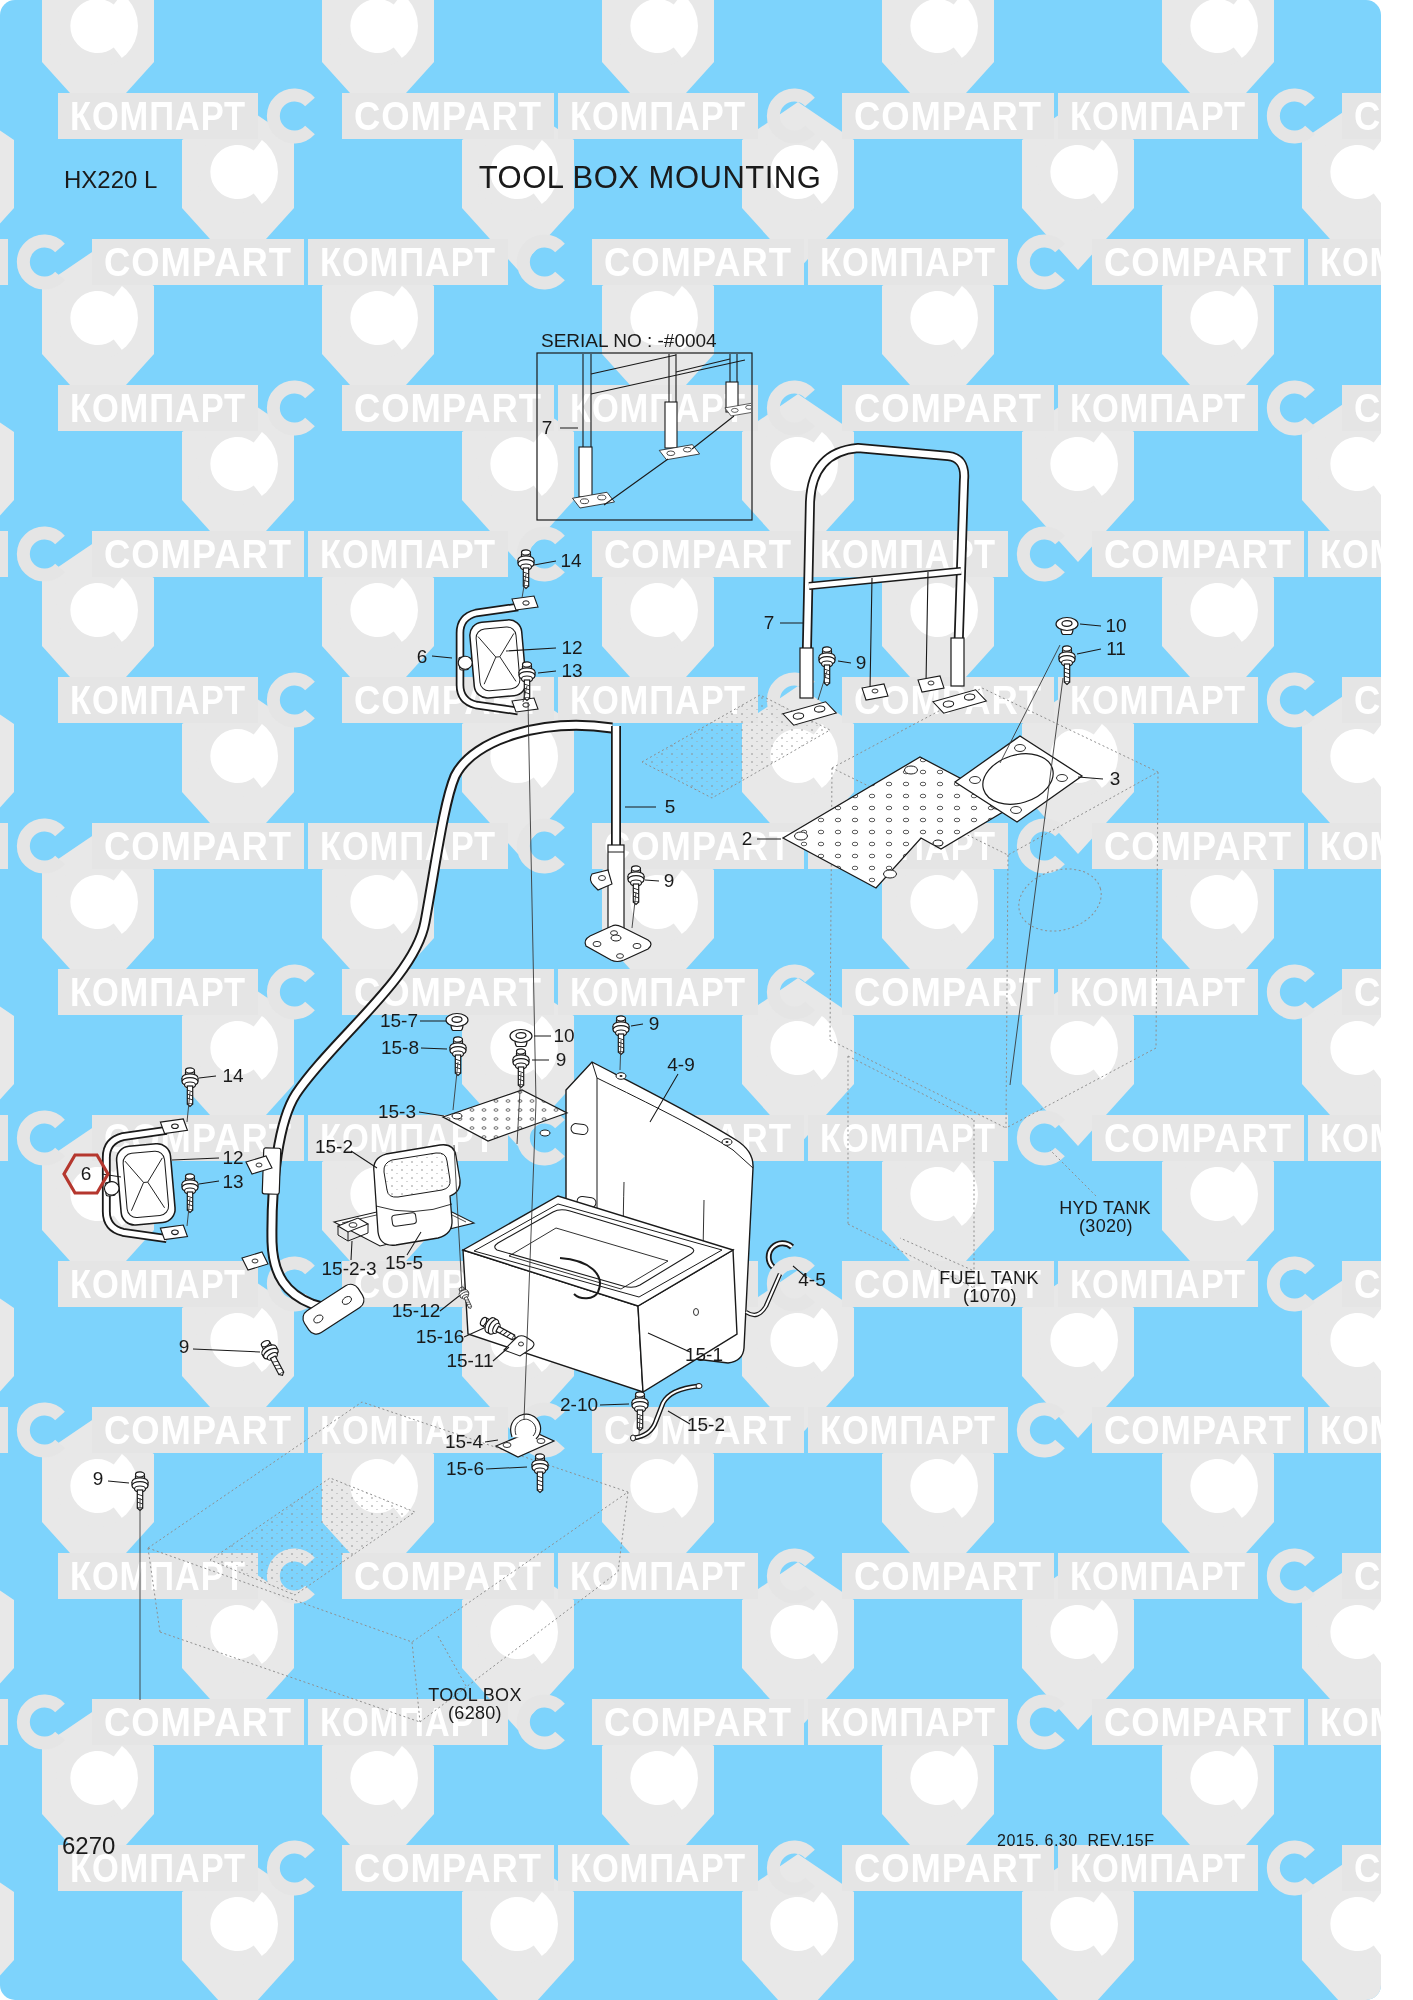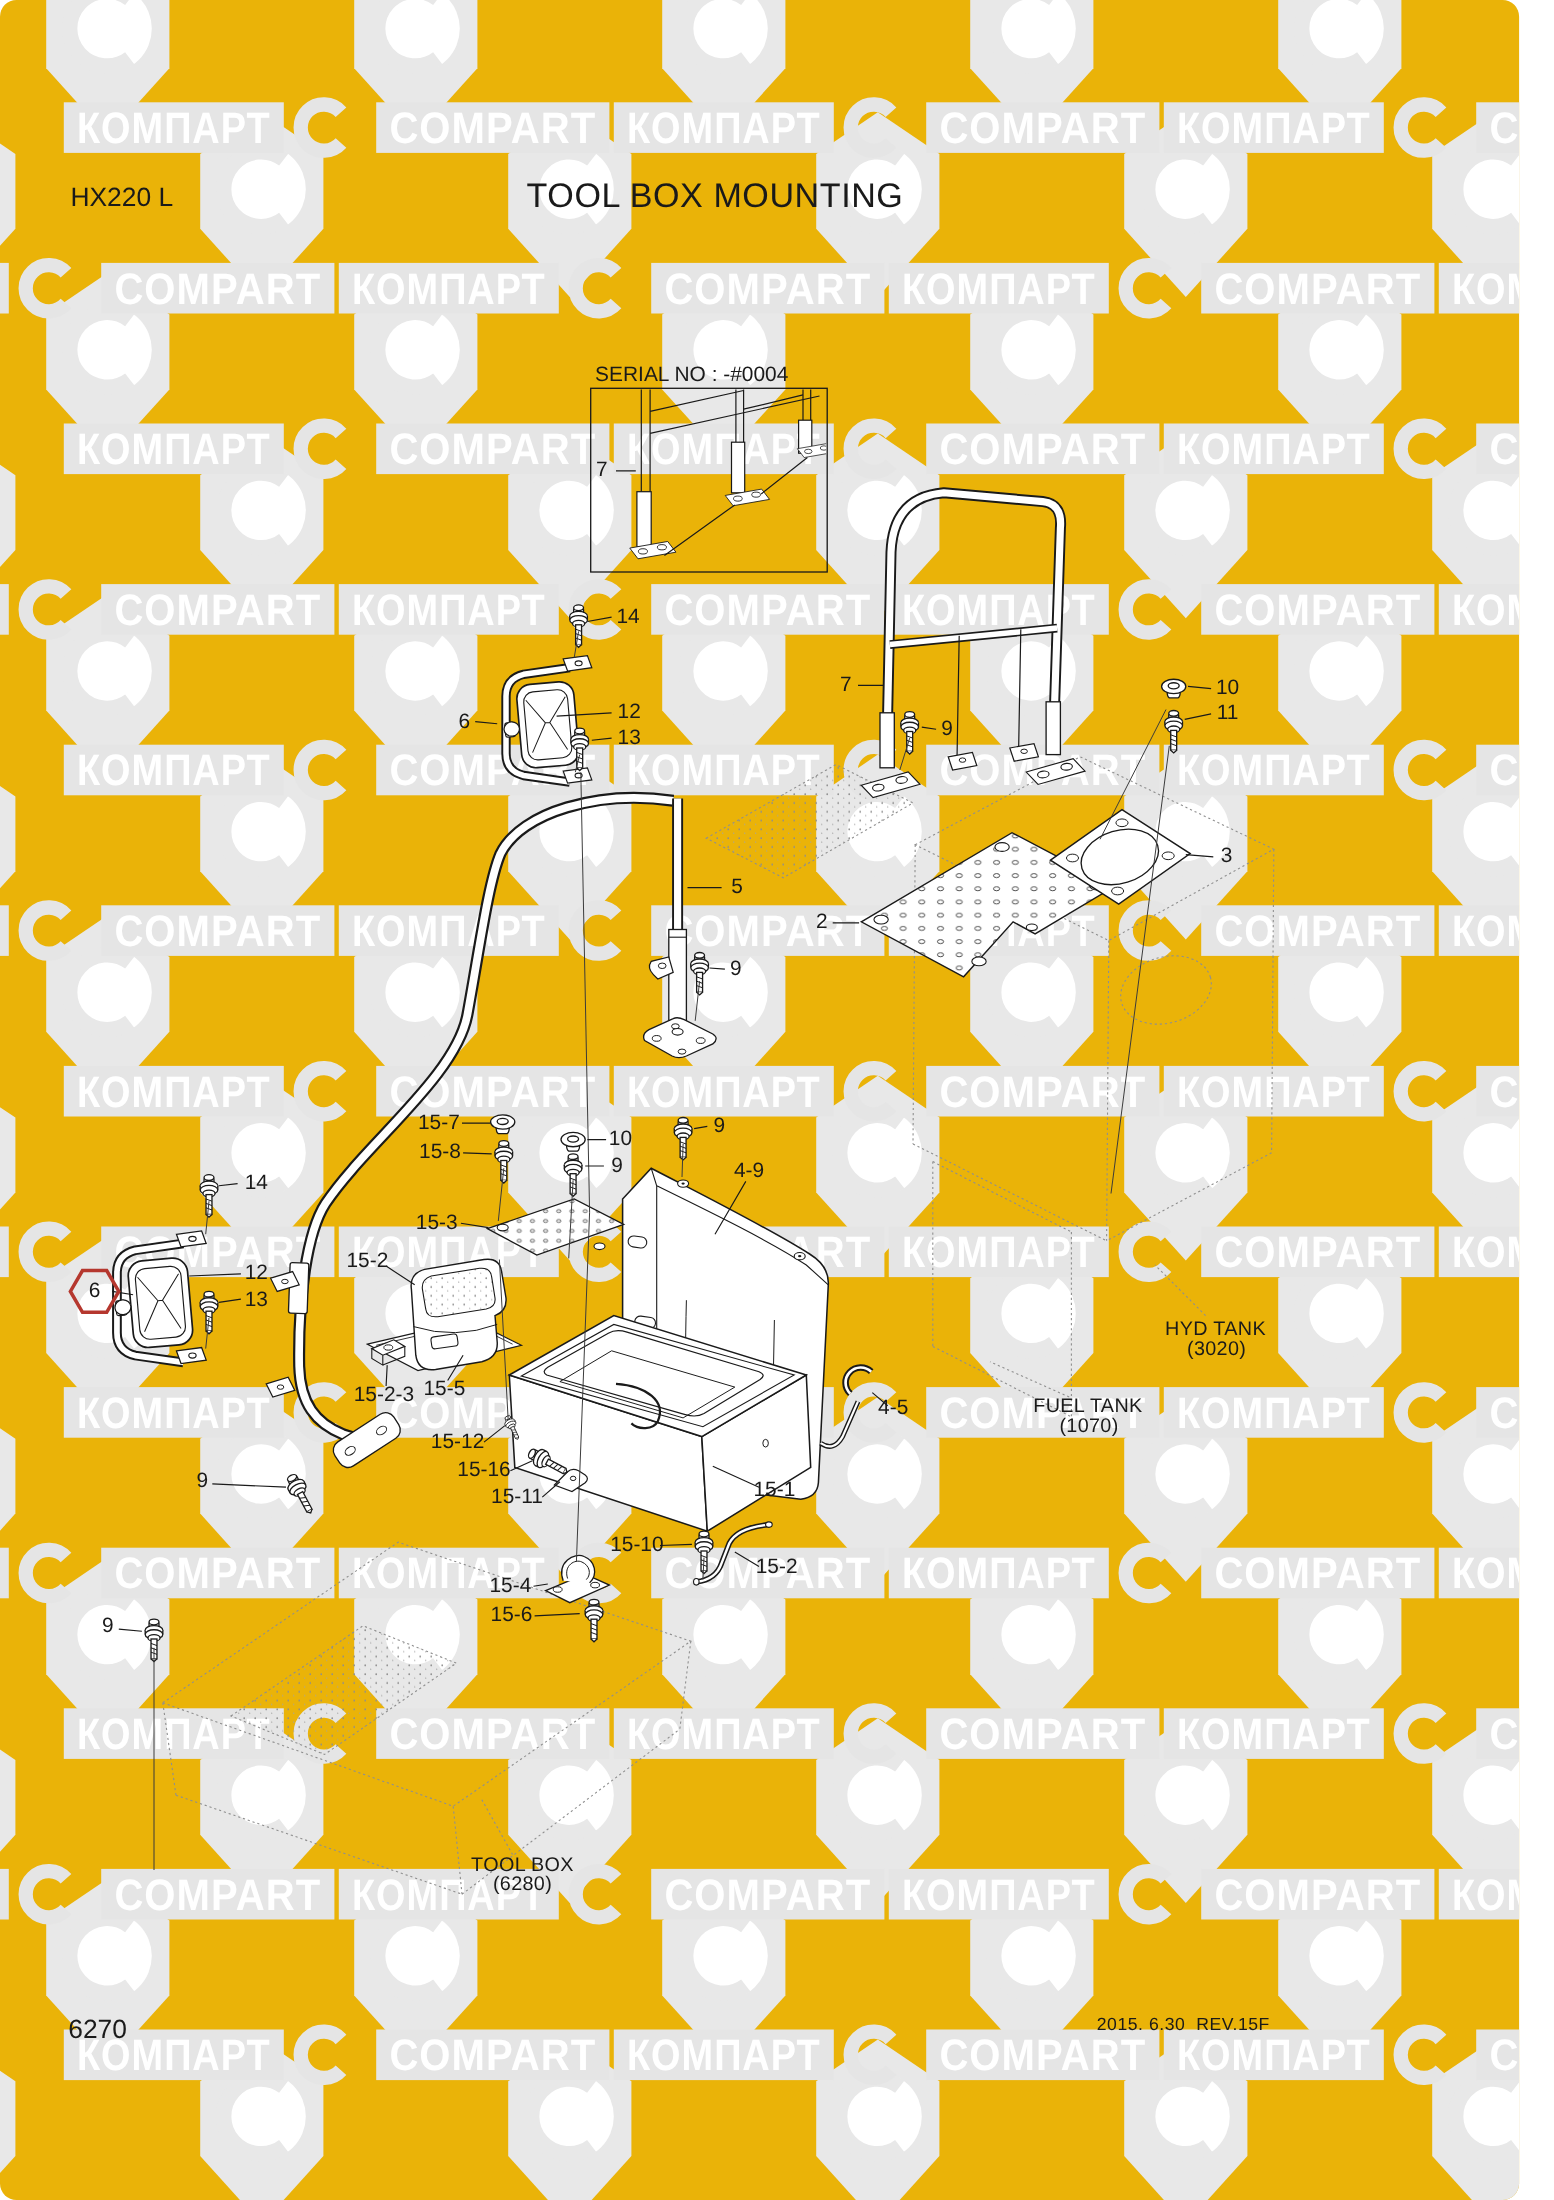--- a/index.html
+++ b/index.html
@@ -1,16 +1,16 @@
 <!DOCTYPE html>
 <html><head>
 <meta charset="utf-8">
 <style>
   html,body{margin:0;padding:0;background:#fff;}
-  #page{position:relative;width:1381px;height:2000px;background:#eab308;overflow:hidden;
+  #page{position:relative;width:1381px;height:2000px;background:#7dd3fc;overflow:hidden;
         font-family:"Liberation Sans",sans-serif;color:#1a1a1a;border-radius:15px;}
   #wm,#art{position:absolute;left:0;top:0;}
   .wmt{font-family:"Liberation Sans",sans-serif;font-weight:bold;font-size:40px;fill:#ffffff;letter-spacing:1px;}
   .co{position:absolute;transform:translate(-50%,-50%);font-size:19px;white-space:nowrap;z-index:5;}
   .ref{position:absolute;transform:translate(-50%,-50%);font-size:18px;letter-spacing:.3px;white-space:nowrap;z-index:5;}
   .hdr{position:absolute;z-index:5;white-space:pre;}
   #model{left:64px;top:166px;font-size:24px;}
   #title{left:650px;top:160px;transform:translateX(-50%);font-size:31px;letter-spacing:.5px;}
   #serial-label{left:541px;top:330px;font-size:19px;}
   #page-num{left:62px;top:1832px;font-size:24px;}
@@ -455,21 +455,21 @@
   <div class="co" style="left:86px;top:1174px">6</div>
   <div class="co" style="left:233px;top:1158px">12</div>
   <div class="co" style="left:233px;top:1182px">13</div>
   <div class="co" style="left:349px;top:1269px">15-2-3</div>
   <div class="co" style="left:404px;top:1263px">15-5</div>
   <div class="co" style="left:416px;top:1311px">15-12</div>
   <div class="co" style="left:440px;top:1337px">15-16</div>
   <div class="co" style="left:470px;top:1361px">15-11</div>
   <div class="co" style="left:184px;top:1347px">9</div>
   <div class="co" style="left:704px;top:1355px">15-1</div>
-  <div class="co" style="left:579px;top:1405px">15-10</div>
+  <div class="co" style="left:579px;top:1405px">2-10</div>
   <div class="co" style="left:706px;top:1425px">15-2</div>
   <div class="co" style="left:464px;top:1442px">15-4</div>
   <div class="co" style="left:465px;top:1469px">15-6</div>
   <div class="co" style="left:98px;top:1479px">9</div>
   <div class="co" style="left:812px;top:1280px">4-5</div>
 
   <div class="ref" style="left:1105px;top:1208px">HYD TANK</div>
   <div class="ref" style="left:1106px;top:1226px">(3020)</div>
   <div class="ref" style="left:989px;top:1278px">FUEL TANK</div>
   <div class="ref" style="left:990px;top:1296px">(1070)</div>

